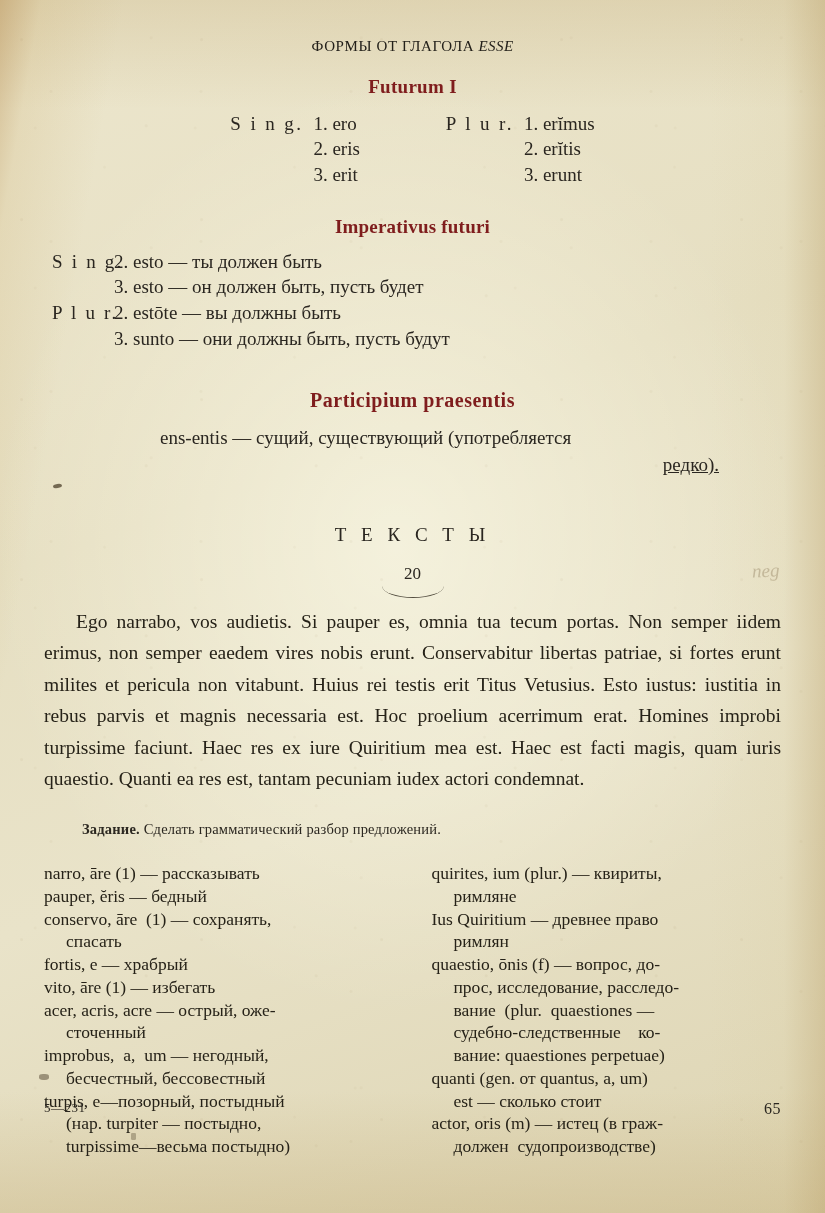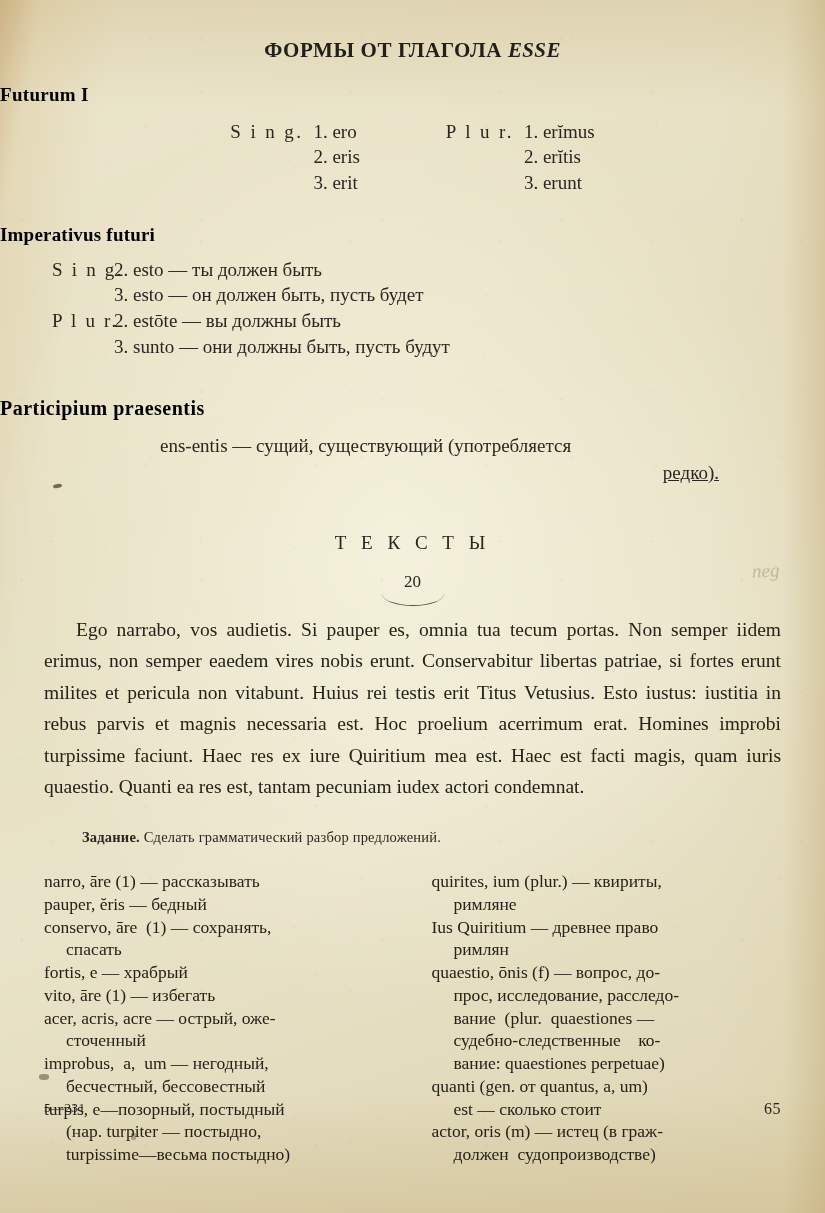--- a/index.html
+++ b/index.html
@@ -45,34 +45,35 @@
   }
   #content {
     position: relative;
     z-index: 3;
     padding: 0;
   }
 
   
   .running-head {
     margin-top: 38px;
-    font-size: 21px;
+    font-size: 15px;
     letter-spacing: 0.6px;
-    font-weight: 700;
+    font-weight: 400;
     text-align: center;
     color: #23201a;
   }
   .running-head .ital {
     font-style: italic;
     letter-spacing: 0.4px;
   }
   .sec-head {
+    text-align: center;
     font-weight: 700;
     font-size: 19px;
-    color: #000000;
+    color: #7f1d1d;
   }
   .sec-head.futurum { margin-top: 21px; letter-spacing: 0.3px; }
   .sec-head.imper   { margin-top: 29px; letter-spacing: 0.2px; }
   .sec-head.partic  { margin-top: 38px; font-size: 20px; letter-spacing: 0.5px; }
 
   
   .fut-wrap {
     margin-top: 13px;
     display: flex;
     justify-content: center;

